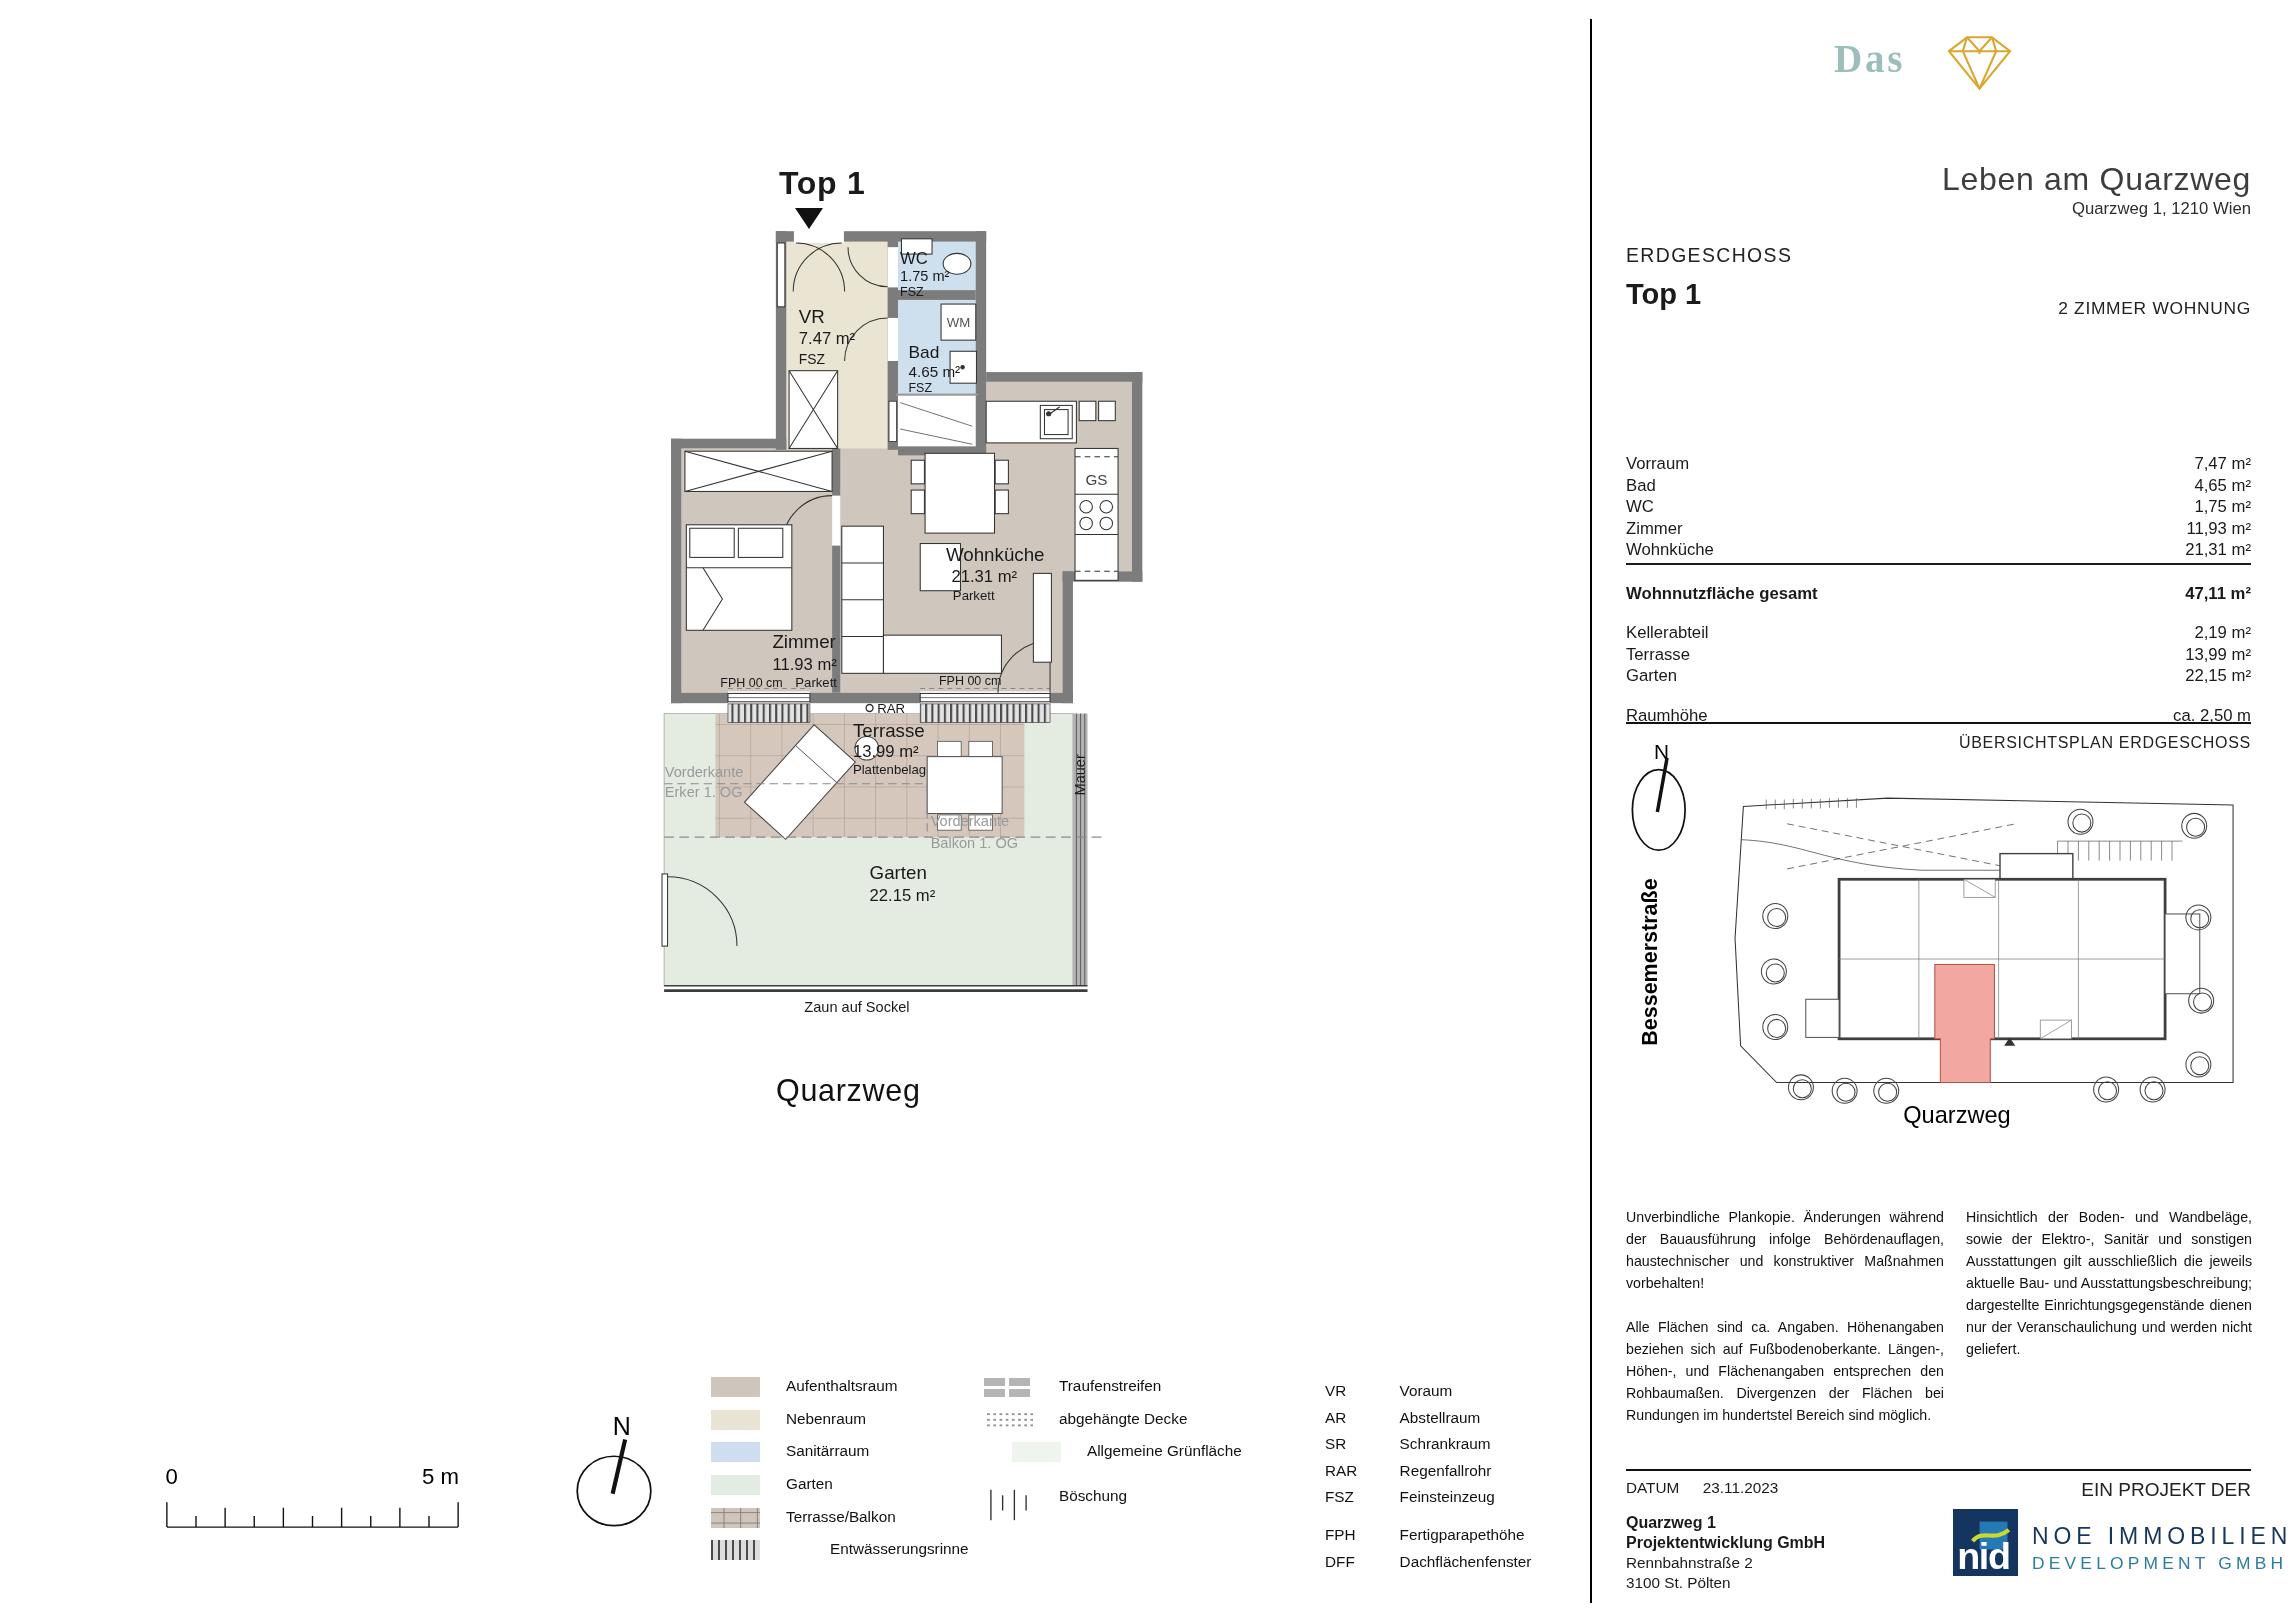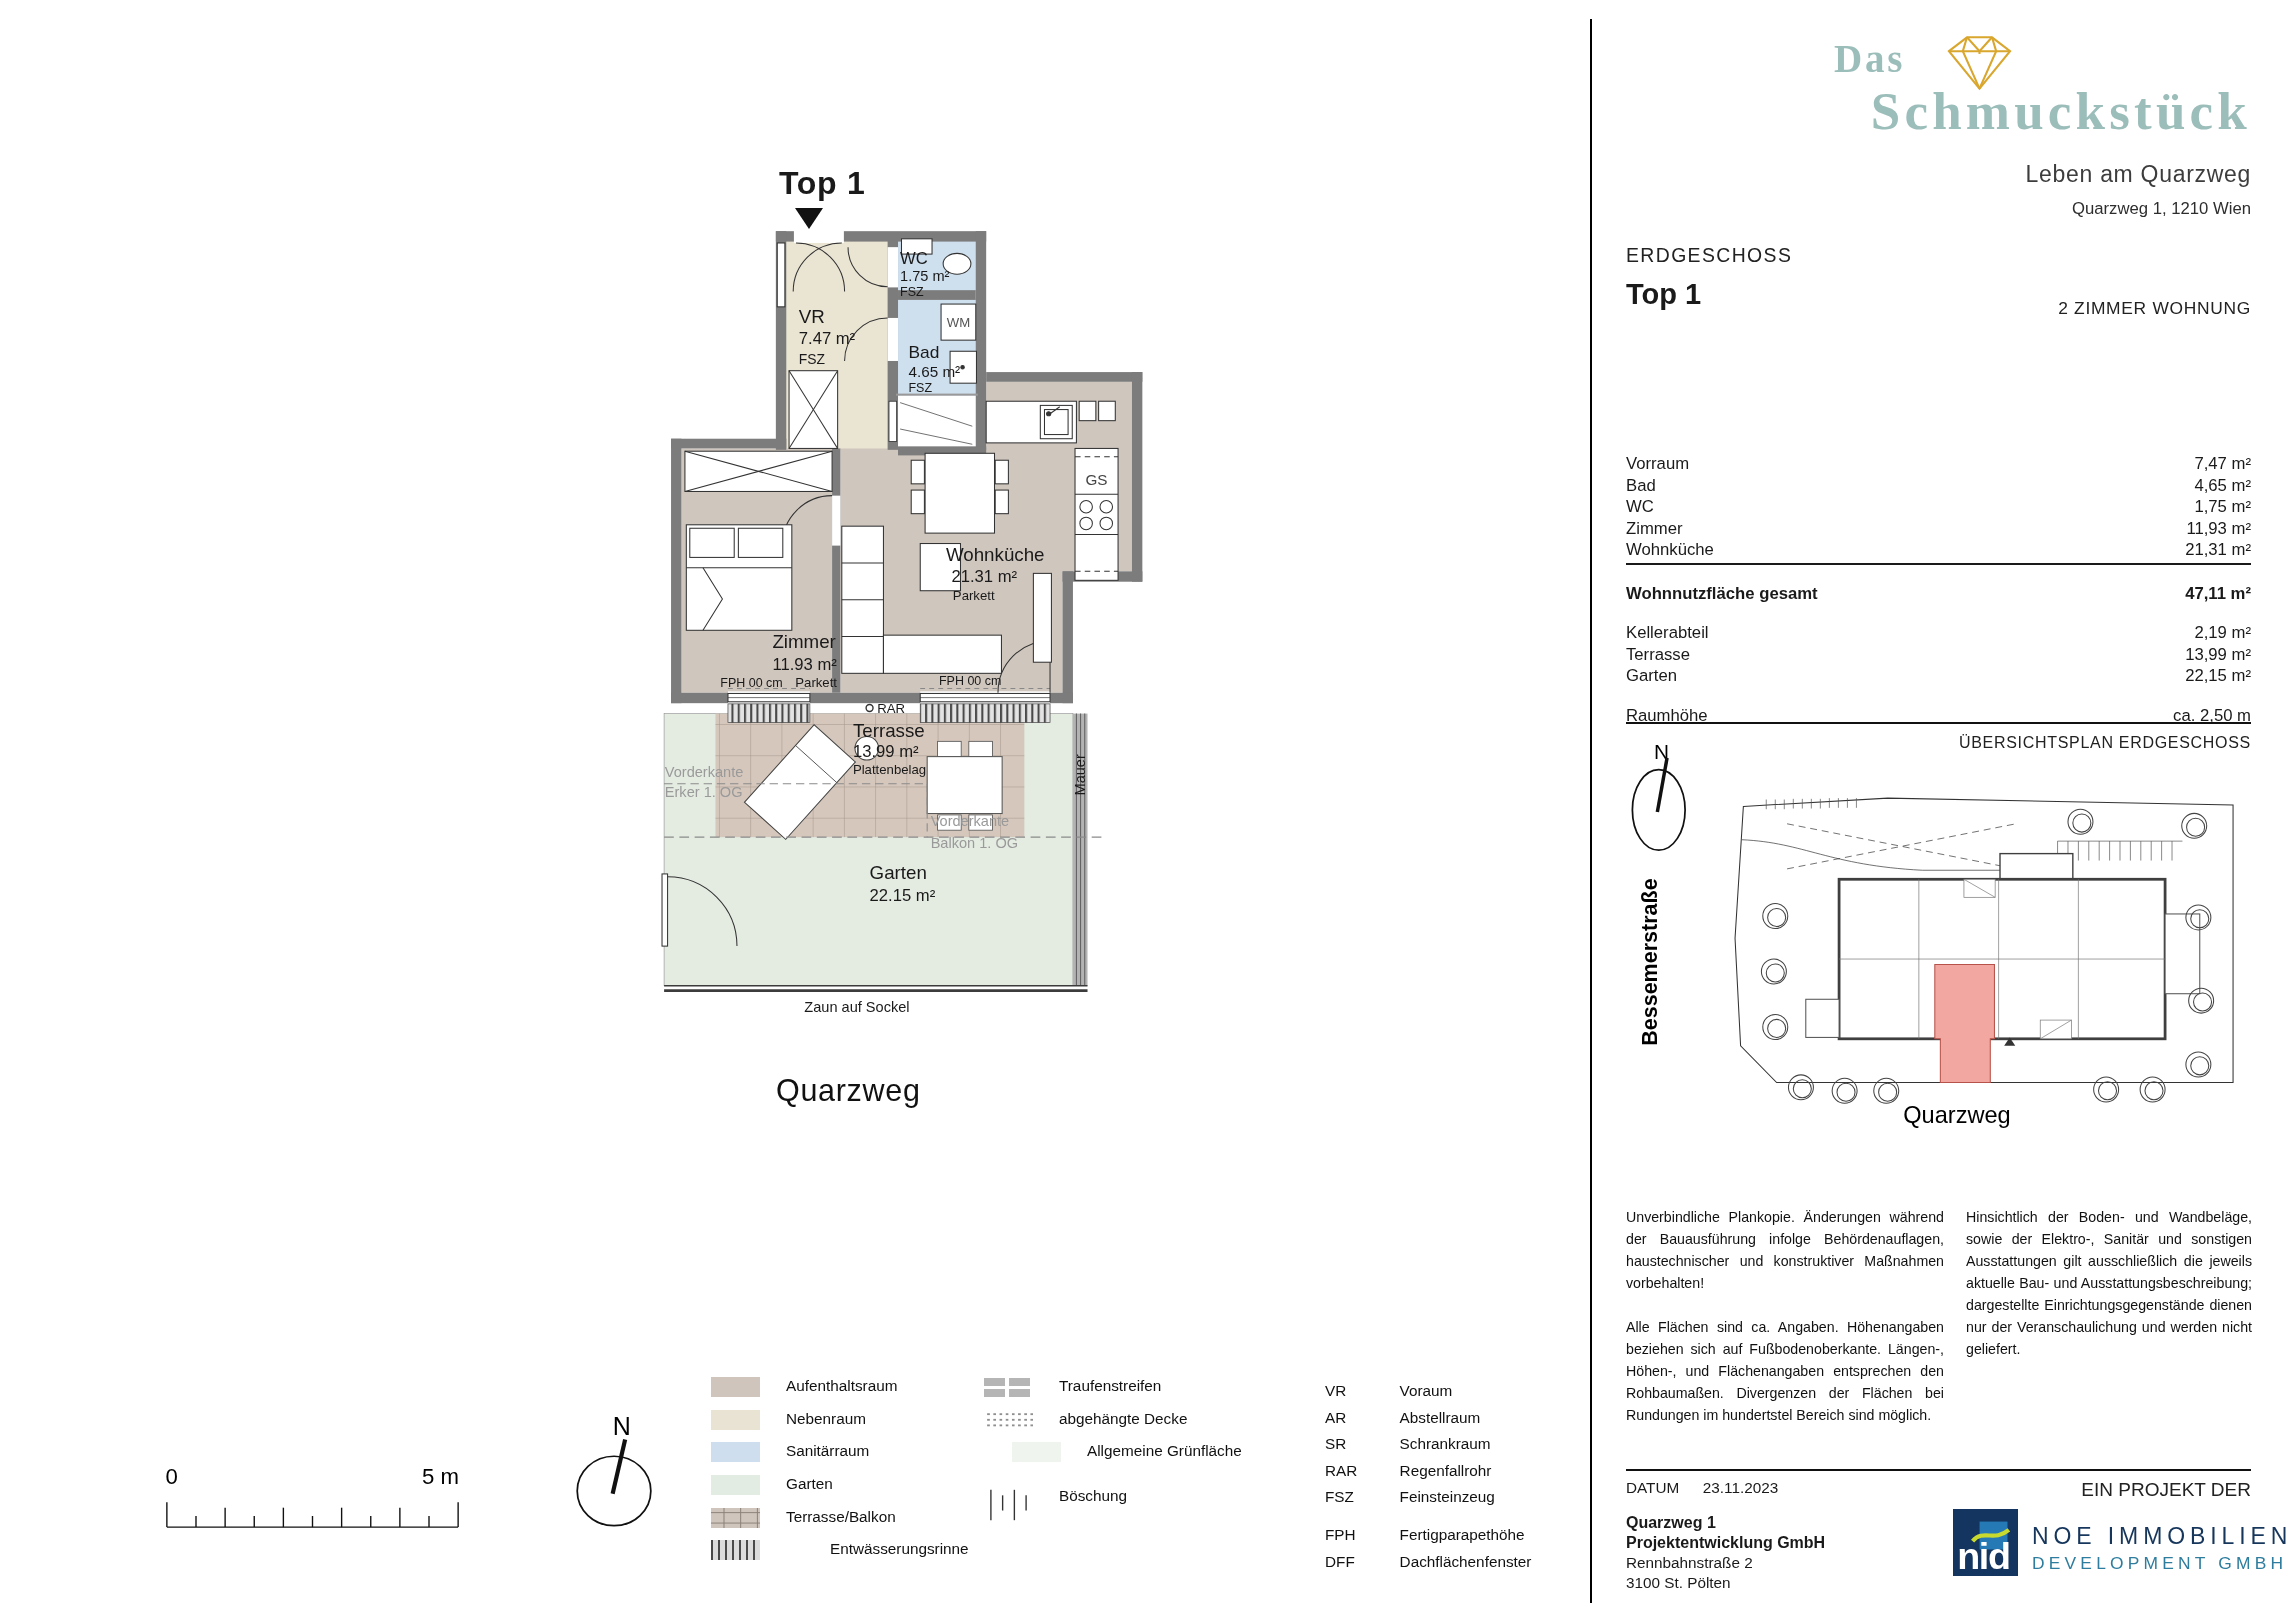--- a/index.html
+++ b/index.html
@@ -14,21 +14,21 @@
   .street-label-left{left:776px;top:1073px;font-size:30.5px;font-weight:500;letter-spacing:0.7px;color:#111;}
 
   
   .vdivider{left:1590px;top:19.4px;width:2.1px;height:1584px;background:#000;}
 
   
   .brand-das{left:1834px;top:36px;font-family:"Liberation Serif",serif;font-weight:bold;
              font-size:39px;color:#9cbebb;letter-spacing:2.8px;}
   .brand-name{right:44px;top:81px;font-family:"Liberation Serif",serif;font-weight:bold;
               font-size:53px;color:#9cbebb;letter-spacing:4.2px;}
-  .brand-sub{right:44px;top:161px;font-size:23px;color:#3d3d3d;letter-spacing:0.7px;}
+  .brand-sub{right:44px;top:161px;font-size:32px;color:#3d3d3d;letter-spacing:0.7px;}
   .brand-addr{right:44px;top:199px;font-size:16.7px;color:#2e2e2e;}
 
   .floor-heading{left:1626px;top:244px;font-size:19.4px;letter-spacing:1.4px;color:#222;}
   .unit-heading{left:1626px;top:278px;font-size:29px;font-weight:bold;}
   .unit-type{right:44px;top:298px;font-size:17.4px;letter-spacing:0.7px;color:#222;}
 
   
   .area-table{left:1626px;top:453px;width:625px;font-size:16.7px;}
   .area-table .row{display:flex;justify-content:space-between;line-height:21.5px;}
   .area-table .total{font-weight:bold;border-top:2.1px solid #1a1a1a;margin-top:2.1px;padding-top:18px;}
@@ -404,21 +404,20 @@
   <svg class="abs" style="left:1942px;top:33px;" width="75" height="60" viewBox="0 0 108 86">
     <g fill="none" stroke="#d9a62e" stroke-width="3">
       <polygon points="10,26 36,6 72,6 98,26 54,80"></polygon>
       <line x1="10" y1="26" x2="98" y2="26"></line>
       <polyline points="36,6 30,26 54,80"></polyline>
       <polyline points="72,6 78,26 54,80"></polyline>
       <polyline points="36,6 54,26 72,6"></polyline>
       <line x1="54" y1="26" x2="54" y2="30"></line>
     </g>
   </svg>
-  <div class="abs brand-name">Schmuckstück</div>
   <div class="abs brand-sub">Leben am Quarzweg</div>
   <div class="abs brand-addr">Quarzweg 1, 1210 Wien</div>
 
   <div class="abs floor-heading">ERDGESCHOSS</div>
   <div class="abs unit-heading">Top 1</div>
   <div class="abs unit-type">2 ZIMMER WOHNUNG</div>
 
   <div class="abs area-table">
     <div class="row">
         <span>Vorraum</span>

